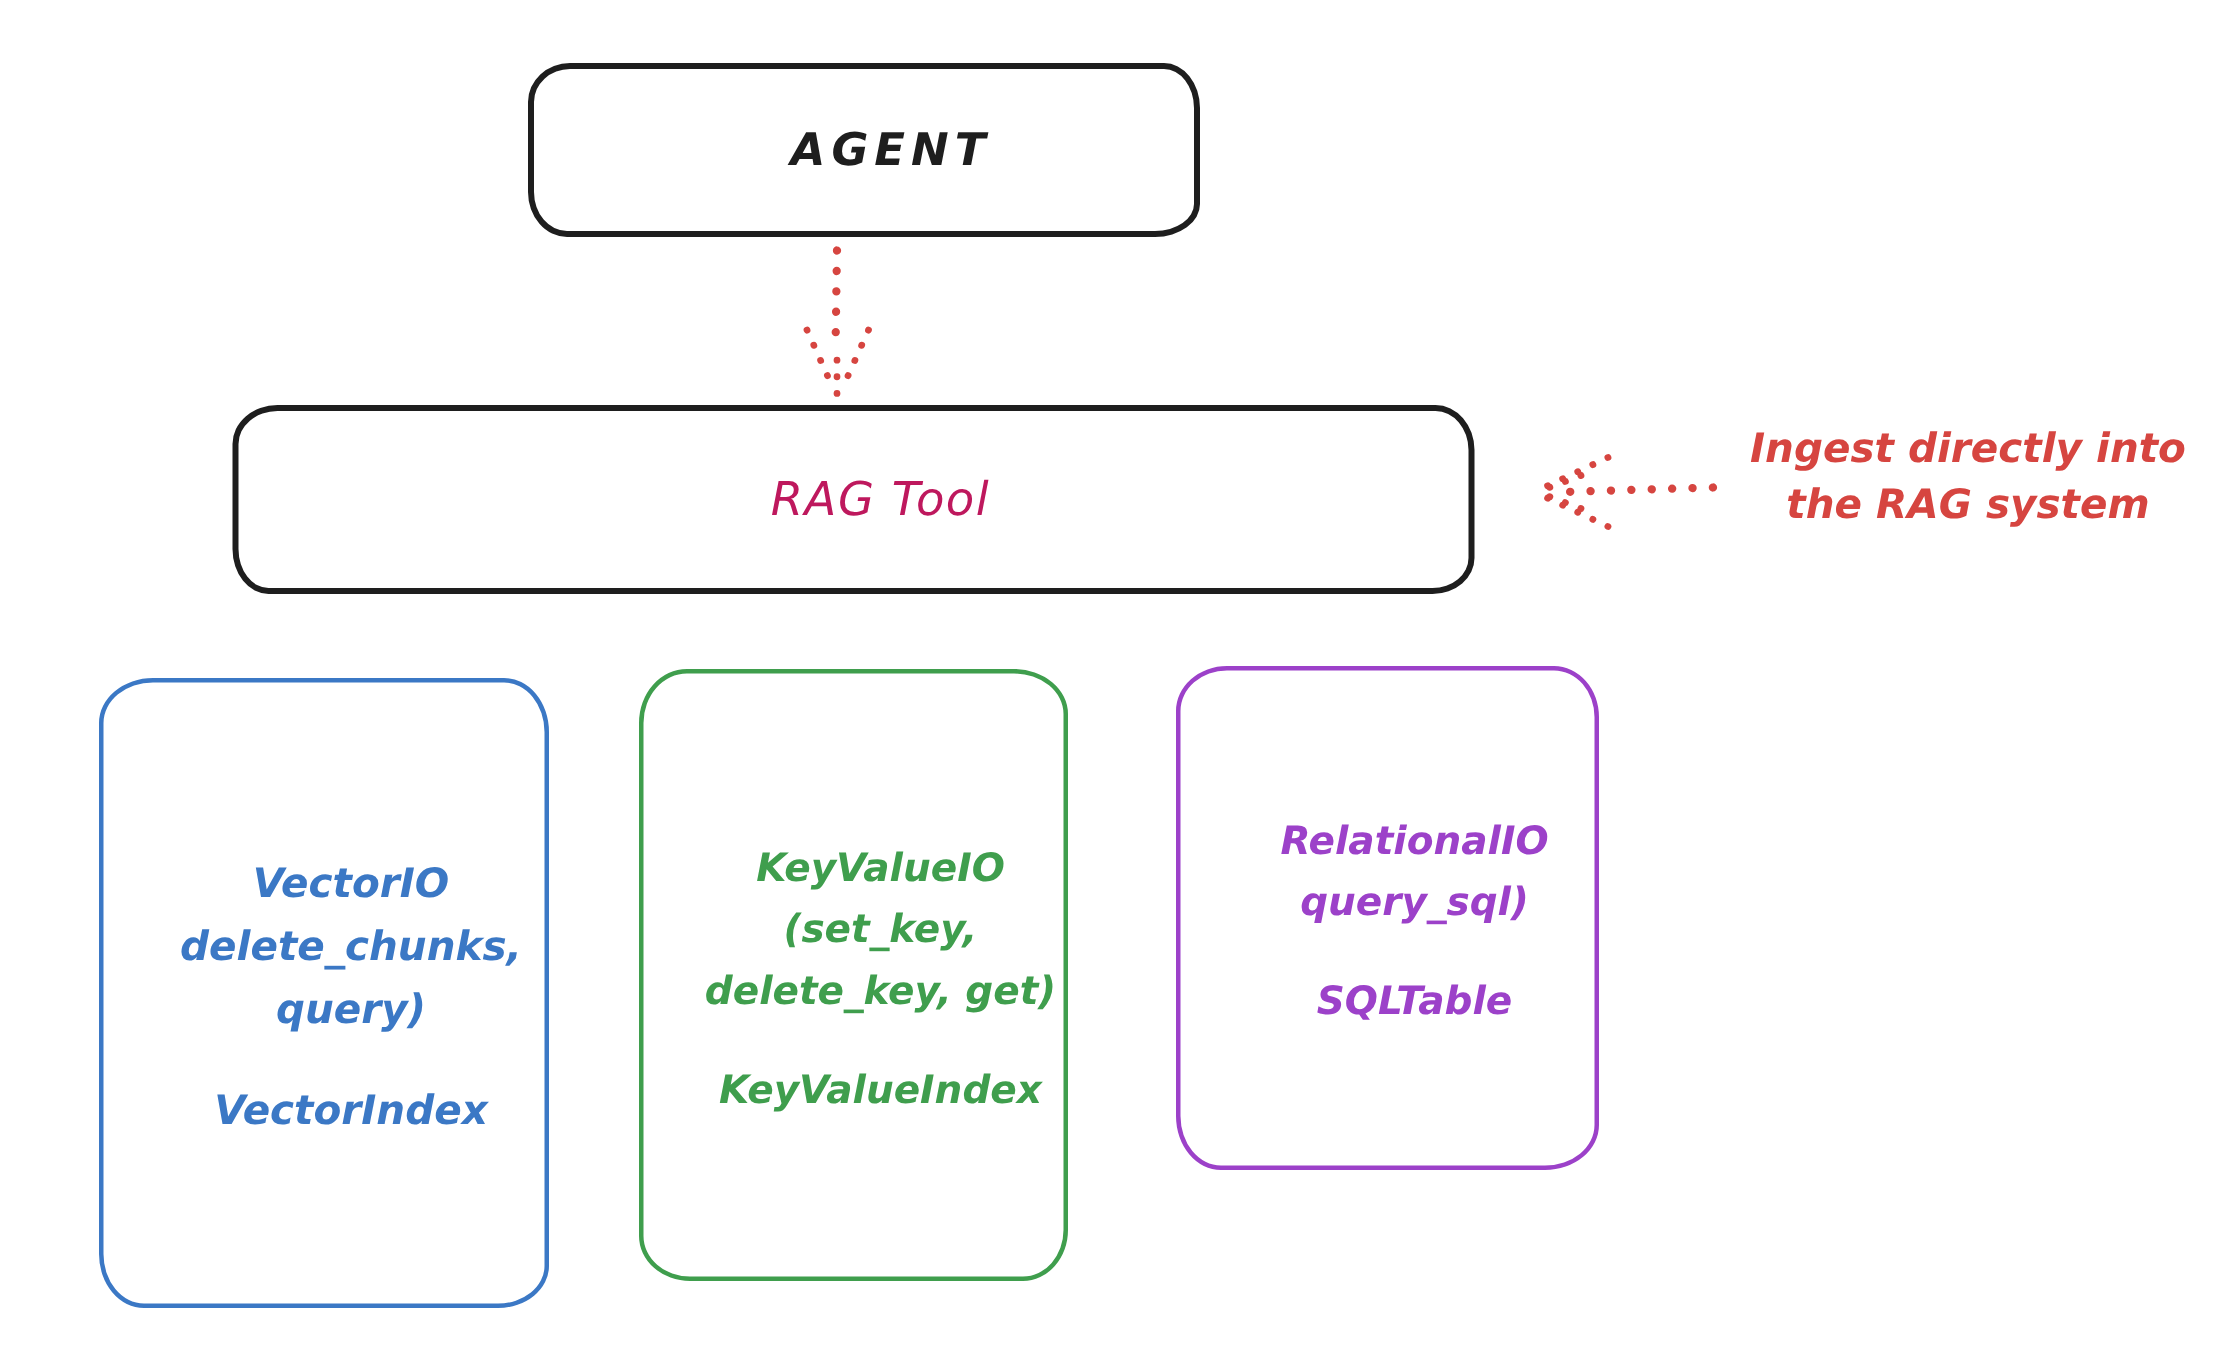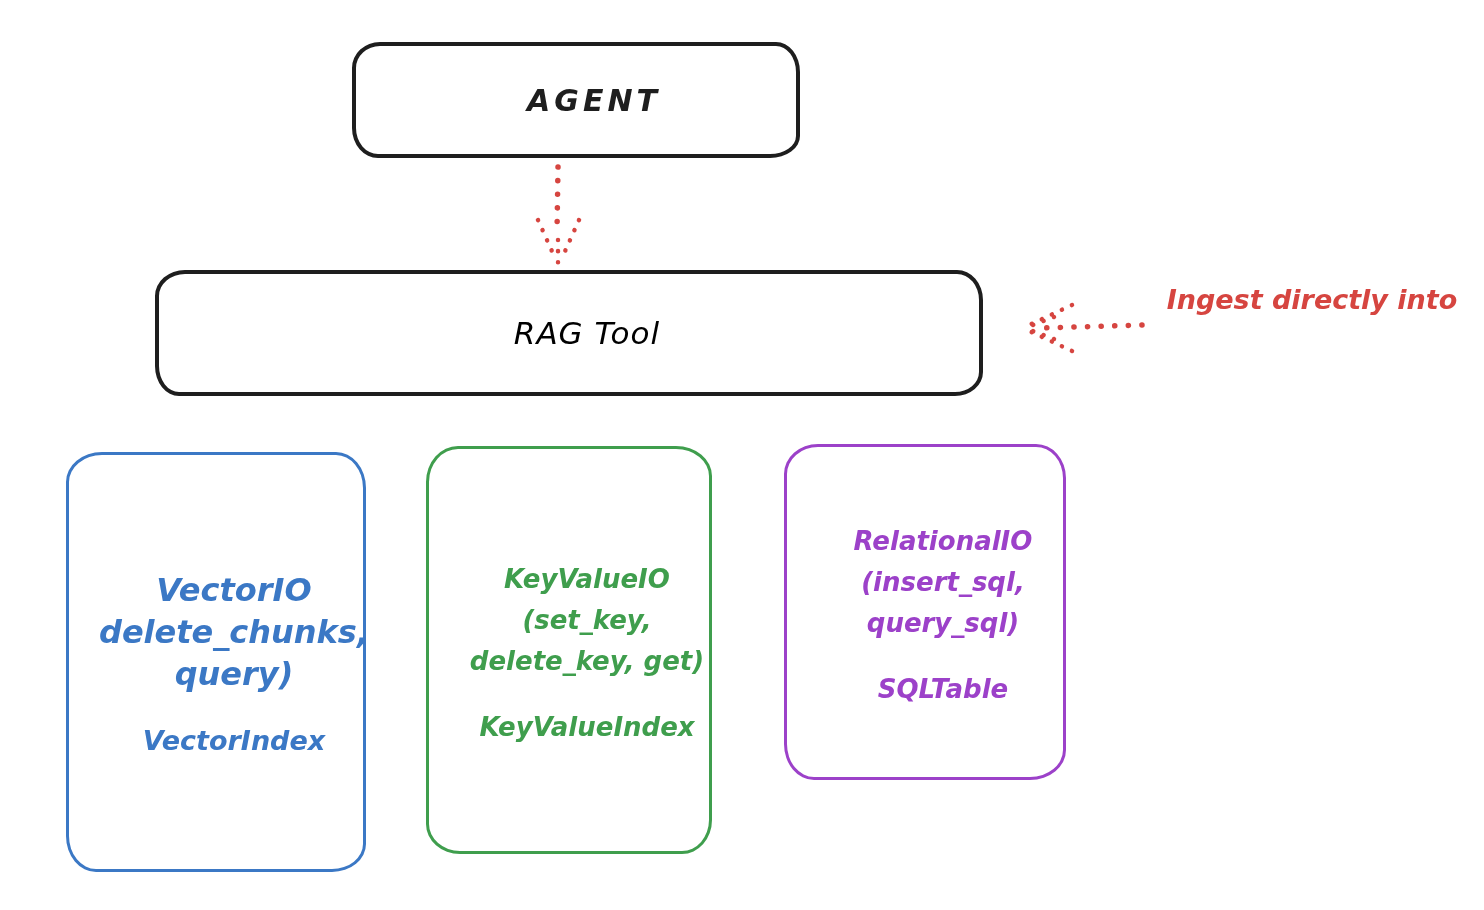--- a/index.html
+++ b/index.html
@@ -30,21 +30,21 @@
   .agent-box .node-label {
     color: #1e1e1e; font-size: 30px; font-weight: bold;
     font-style: italic; letter-spacing: 4px;
   }
   .rag-box {
     left: 155px; top: 270px; width: 828px; height: 126px;
     border-width: 4px; border-color: #1e1e1e;
     border-radius: 30px 26px 28px 24px / 26px 30px 24px 30px;
   }
   .rag-box .node-label {
-    color: #000000; font-size: 31px; font-style: italic; letter-spacing: 1px;
+    color: #be185d; font-size: 31px; font-style: italic; letter-spacing: 1px;
   }
   .storage-box {
     border-width: 3.5px;
     flex-direction: column;
     text-align: center;
     font-style: italic;
     font-weight: 600;
   }
   .vector-box {
     left: 66px; top: 452px; width: 300px; height: 420px;
@@ -55,21 +55,21 @@
     left: 426px; top: 446px; width: 286px; height: 408px;
     border-color: #3f9e4d; color: #3f9e4d;
     border-radius: 32px 36px 30px 34px / 36px 30px 34px 30px;
     text-align: center;
   }
   .relational-box {
     left: 784px; top: 444px; width: 282px; height: 336px;
     border-color: #9c41c9; color: #9c41c9;
     border-radius: 34px 30px 36px 30px / 30px 34px 30px 36px;
   }
-  .box-line { display: block; font-size: 32px; line-height: 42px; }
+  .box-line { display: block; font-size: 27px; line-height: 42px; }
   .keyvalue-box .box-line, .relational-box .box-line { font-size: 26px; line-height: 41px; }
   .box-footer { display: block; font-size: 27px; margin-top: 30px; }
   .keyvalue-box .box-footer, .relational-box .box-footer { font-size: 26px; }
 
   .arrow-svg { position: absolute; }
   .arrow-down-svg { left: 513px; top: 160px; }
   .arrow-left-svg { left: 1008px; top: 294px; }
   .dot-line {
     stroke: #d64540;
     stroke-width: 5.5;
@@ -114,36 +114,36 @@
   <svg class="arrow-svg arrow-left-svg" width="142" height="72" viewBox="0 0 142 72">
     <line class="dot-line" x1="134" y1="31" x2="34" y2="34"></line>
     <line class="dot-line fine" x1="64" y1="11" x2="15" y2="34"></line>
     <line class="dot-line fine" x1="64" y1="57" x2="15" y2="34"></line>
     <line class="dot-line fine" x1="46" y1="23" x2="17" y2="34"></line>
     <line class="dot-line fine" x1="46" y1="45" x2="17" y2="34"></line>
   </svg>
 
   <div class="annotation">
     <span class="ann-line">Ingest directly into</span>
+    <span class="ann-line">the RAG system</span>
   </div>
 
   <div class="sketch-box storage-box vector-box">
     <span class="box-line">VectorIO</span>
     <span class="box-line">delete_chunks,</span>
     <span class="box-line">query)</span>
     <span class="box-footer">VectorIndex</span>
   </div>
 
   <div class="sketch-box storage-box keyvalue-box">
     <span class="box-line">KeyValueIO</span>
     <span class="box-line">(set_key,</span>
     <span class="box-line">delete_key, get)</span>
     <span class="box-footer">KeyValueIndex</span>
   </div>
 
   <div class="sketch-box storage-box relational-box">
     <span class="box-line">RelationalIO</span>
-    <span class="box-line">(insert_sql,</span>
     <span class="box-line">query_sql)</span>
     <span class="box-footer">SQLTable</span>
   </div>
 
 </div>
 
 </body></html>

